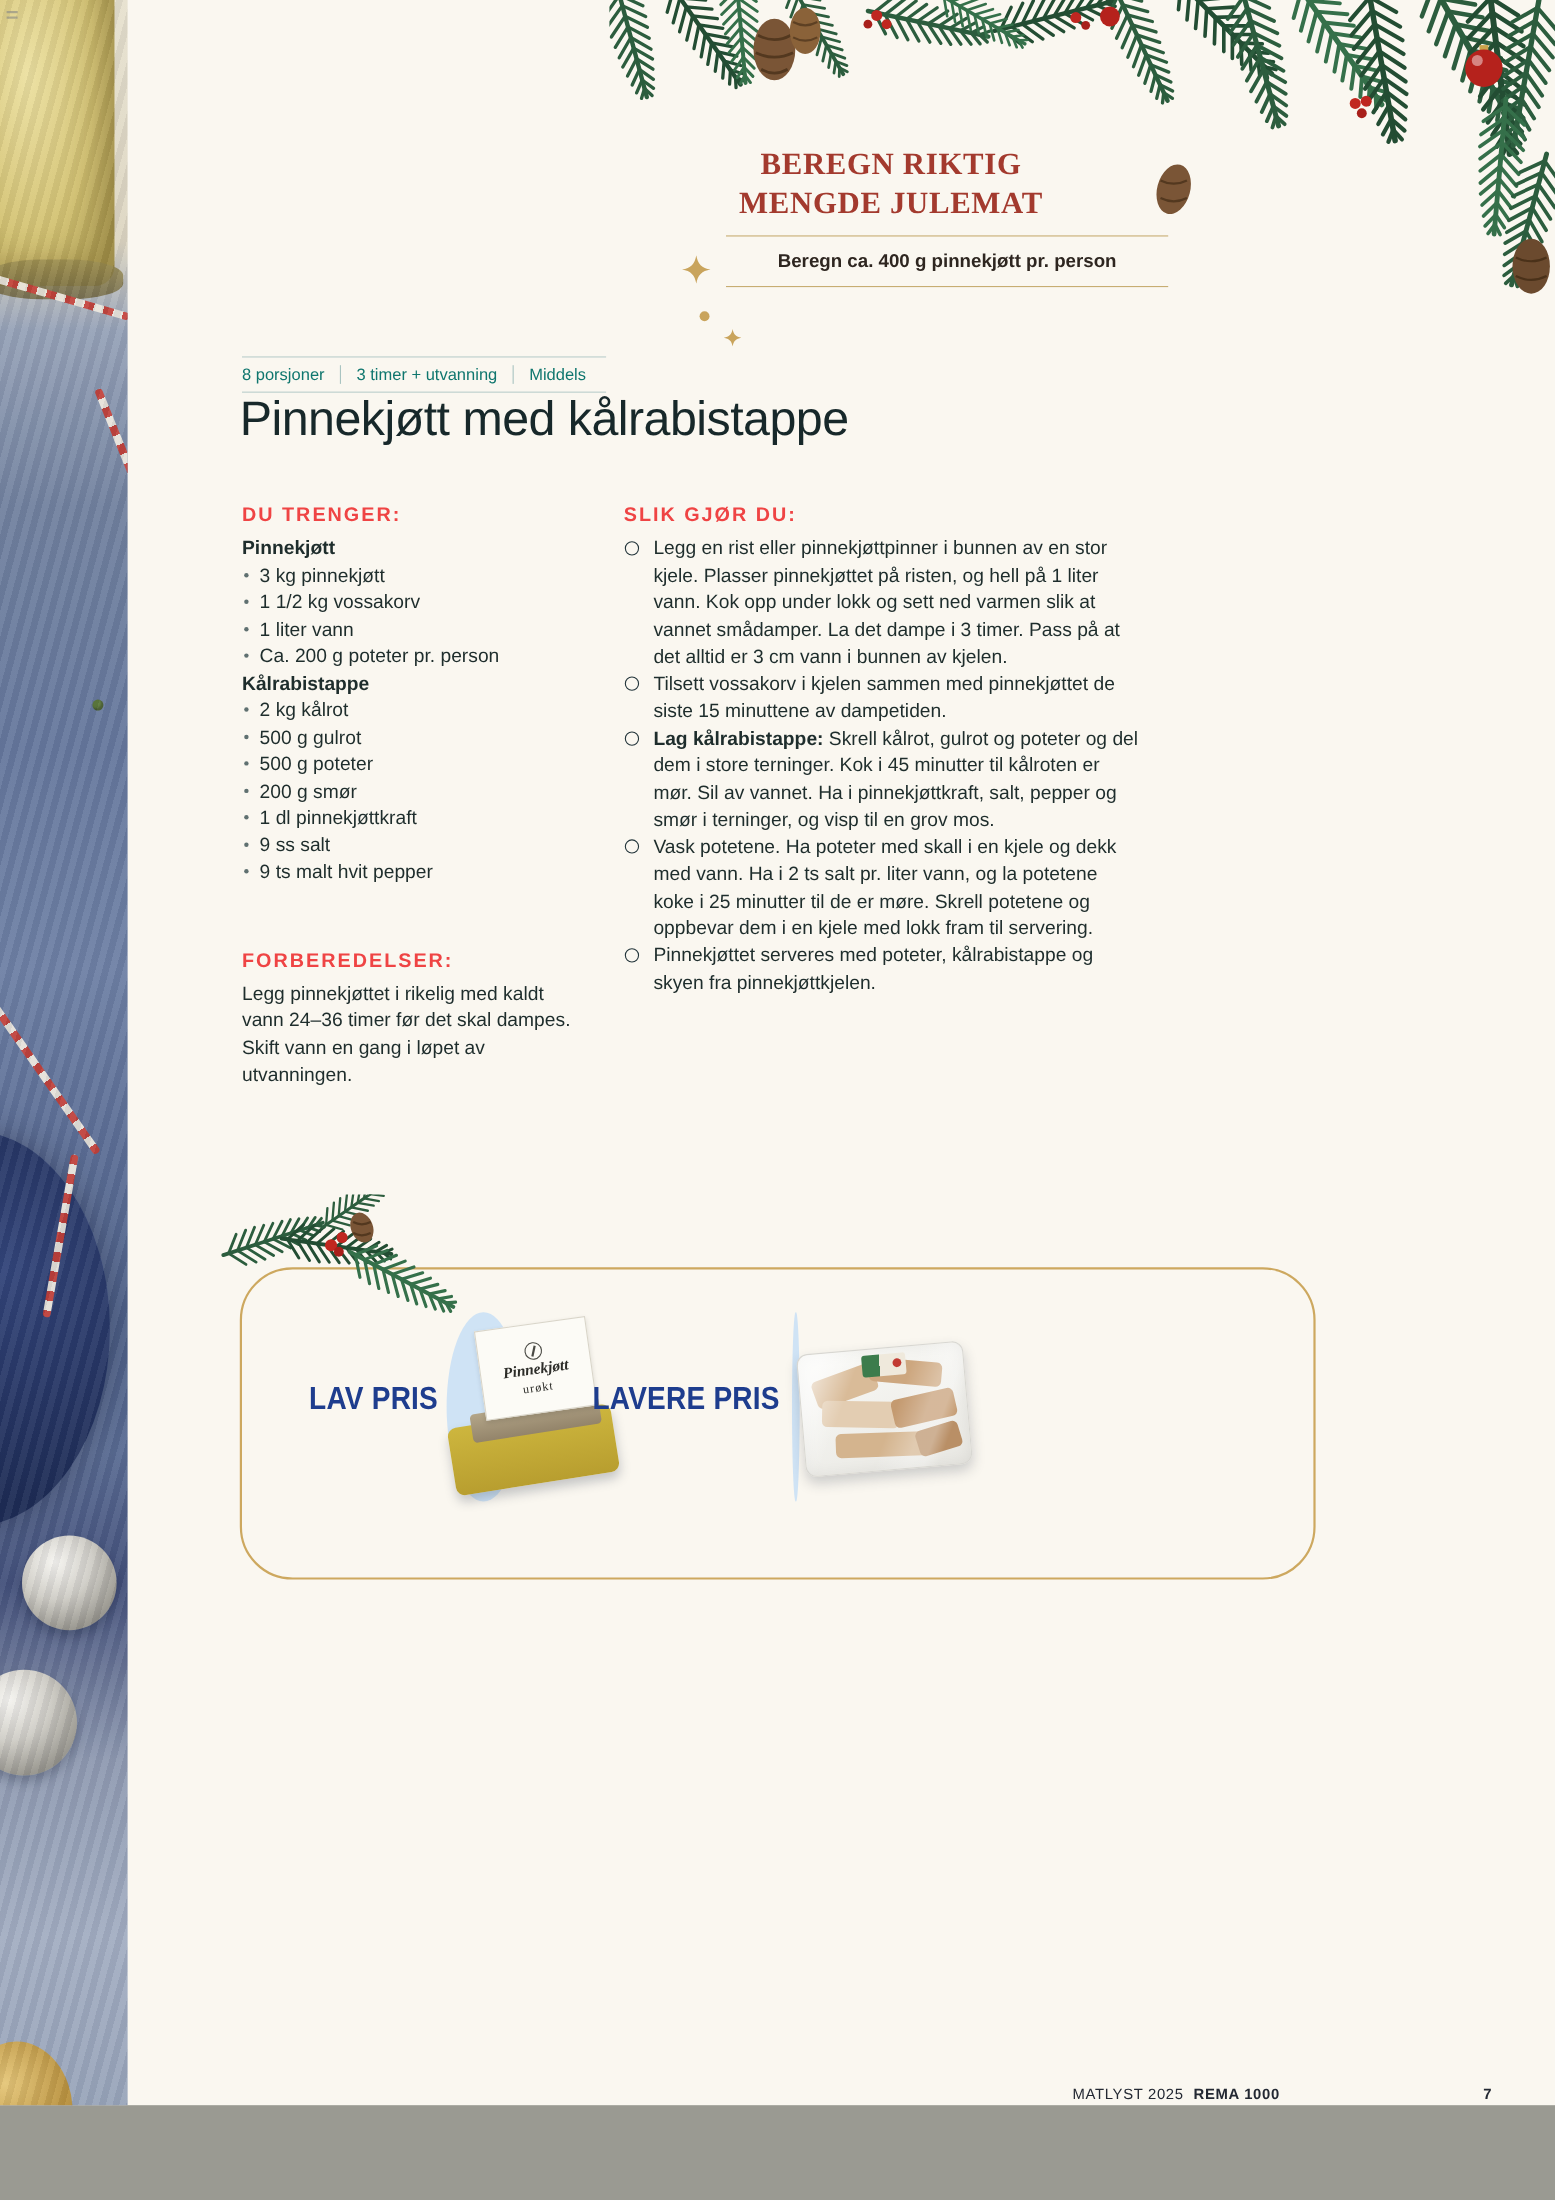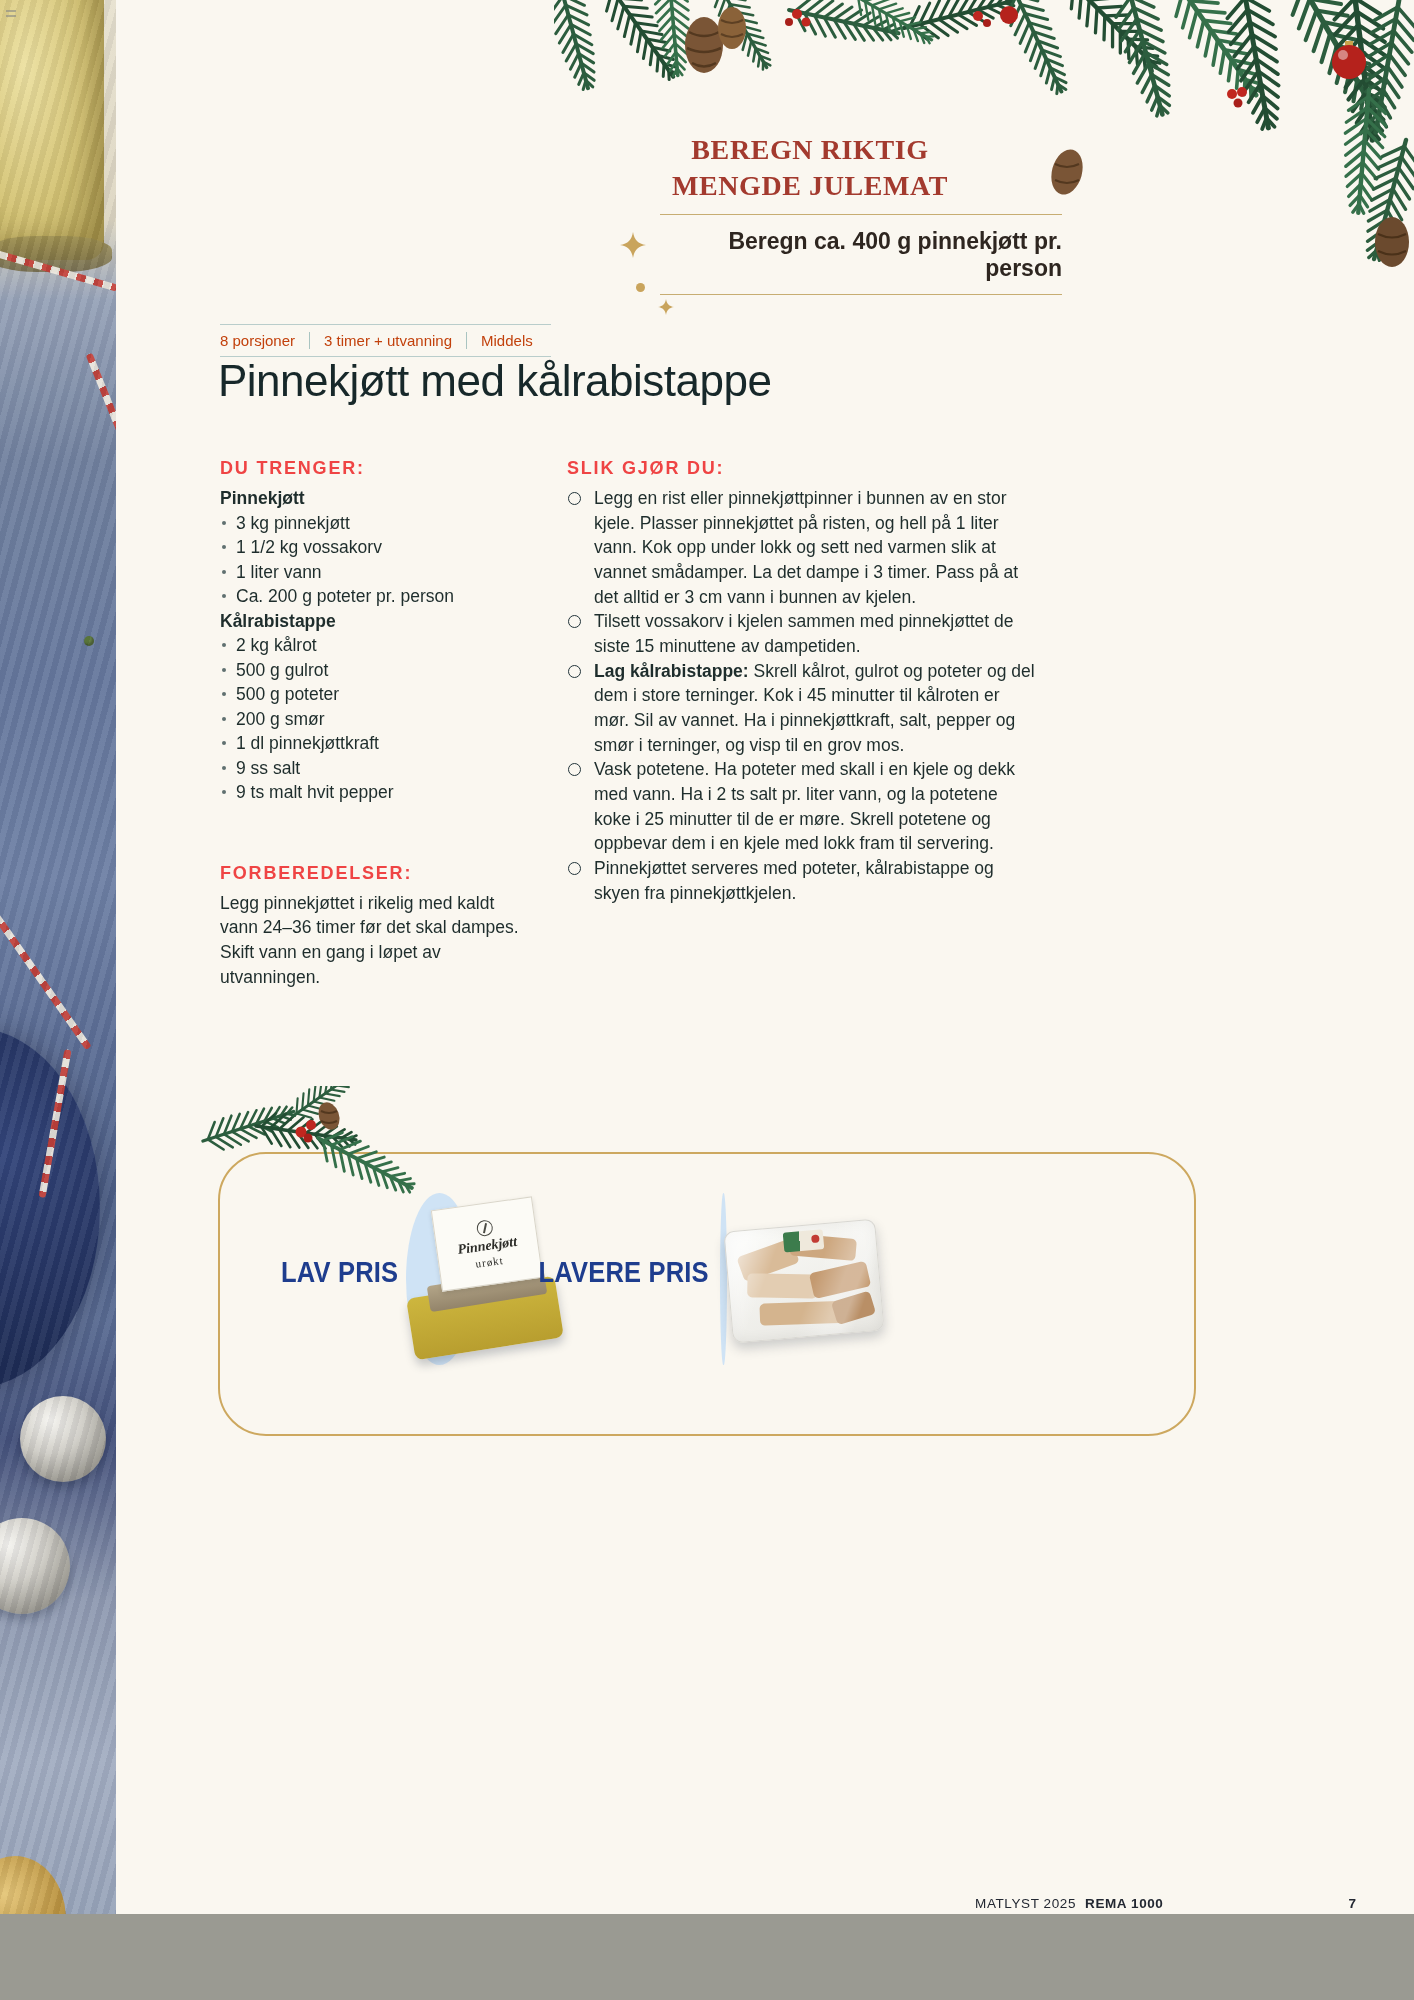--- a/index.html
+++ b/index.html
@@ -44,28 +44,28 @@
   
   .deco-top{ position:absolute; right:0; top:0; }
   .deco-box-branch{ position:absolute; left:198px; top:1086px; }
   .sparkle{ position:absolute; }
   .sparkle-dot{ position:absolute; width:9px; height:9px; border-radius:50%; background:#c9a45c; }
 
   
   .promo-heading{ position:absolute; left:600px; top:132px; width:420px; text-align:center;
     font-family:"Liberation Serif", serif; font-weight:700; font-size:28px; line-height:1.28;
     letter-spacing:.6px; color:#a33a2e; }
-  .promo-note{ position:absolute; left:660px; top:214px; width:402px; text-align:right;
+  .promo-note{ position:absolute; left:660px; top:214px; width:402px; text-align:center;
     padding:13px 0 12px 0; border-top:1.5px solid #c7ad72; border-bottom:1.5px solid #c7ad72;
-    font-size:23px; font-weight:700; color:#2e2620; }
+    font-size:17px; font-weight:700; color:#2e2620; }
 
   
   .recipe-meta{ position:absolute; left:220px; top:324px; display:inline-block;
     border-top:1px solid #b9cdcb; border-bottom:1px solid #b9cdcb;
-    padding:7px 18px 7px 0; font-size:15px; color:#c2410c; }
+    padding:7px 18px 7px 0; font-size:15px; color:#0f766e; }
   .meta-item + .meta-item{ border-left:1px solid #a9c4c1; padding-left:14px; margin-left:14px; }
   .recipe-title{ position:absolute; left:218px; top:356px; font-size:44px; font-weight:500;
     letter-spacing:-.5px; color:#17282a; }
 
   
   .sec{ font-size:18px; font-weight:700; letter-spacing:1.8px; color:#ef4444; margin-bottom:7px; }
   .col-ingredients{ position:absolute; left:220px; top:458px; width:332px; }
   .grp{ font-size:17.5px; font-weight:700; line-height:1.4; }
   ul.ing{ list-style:none; }
   ul.ing li{ position:relative; padding-left:16px; font-size:17.5px; line-height:1.4; }

